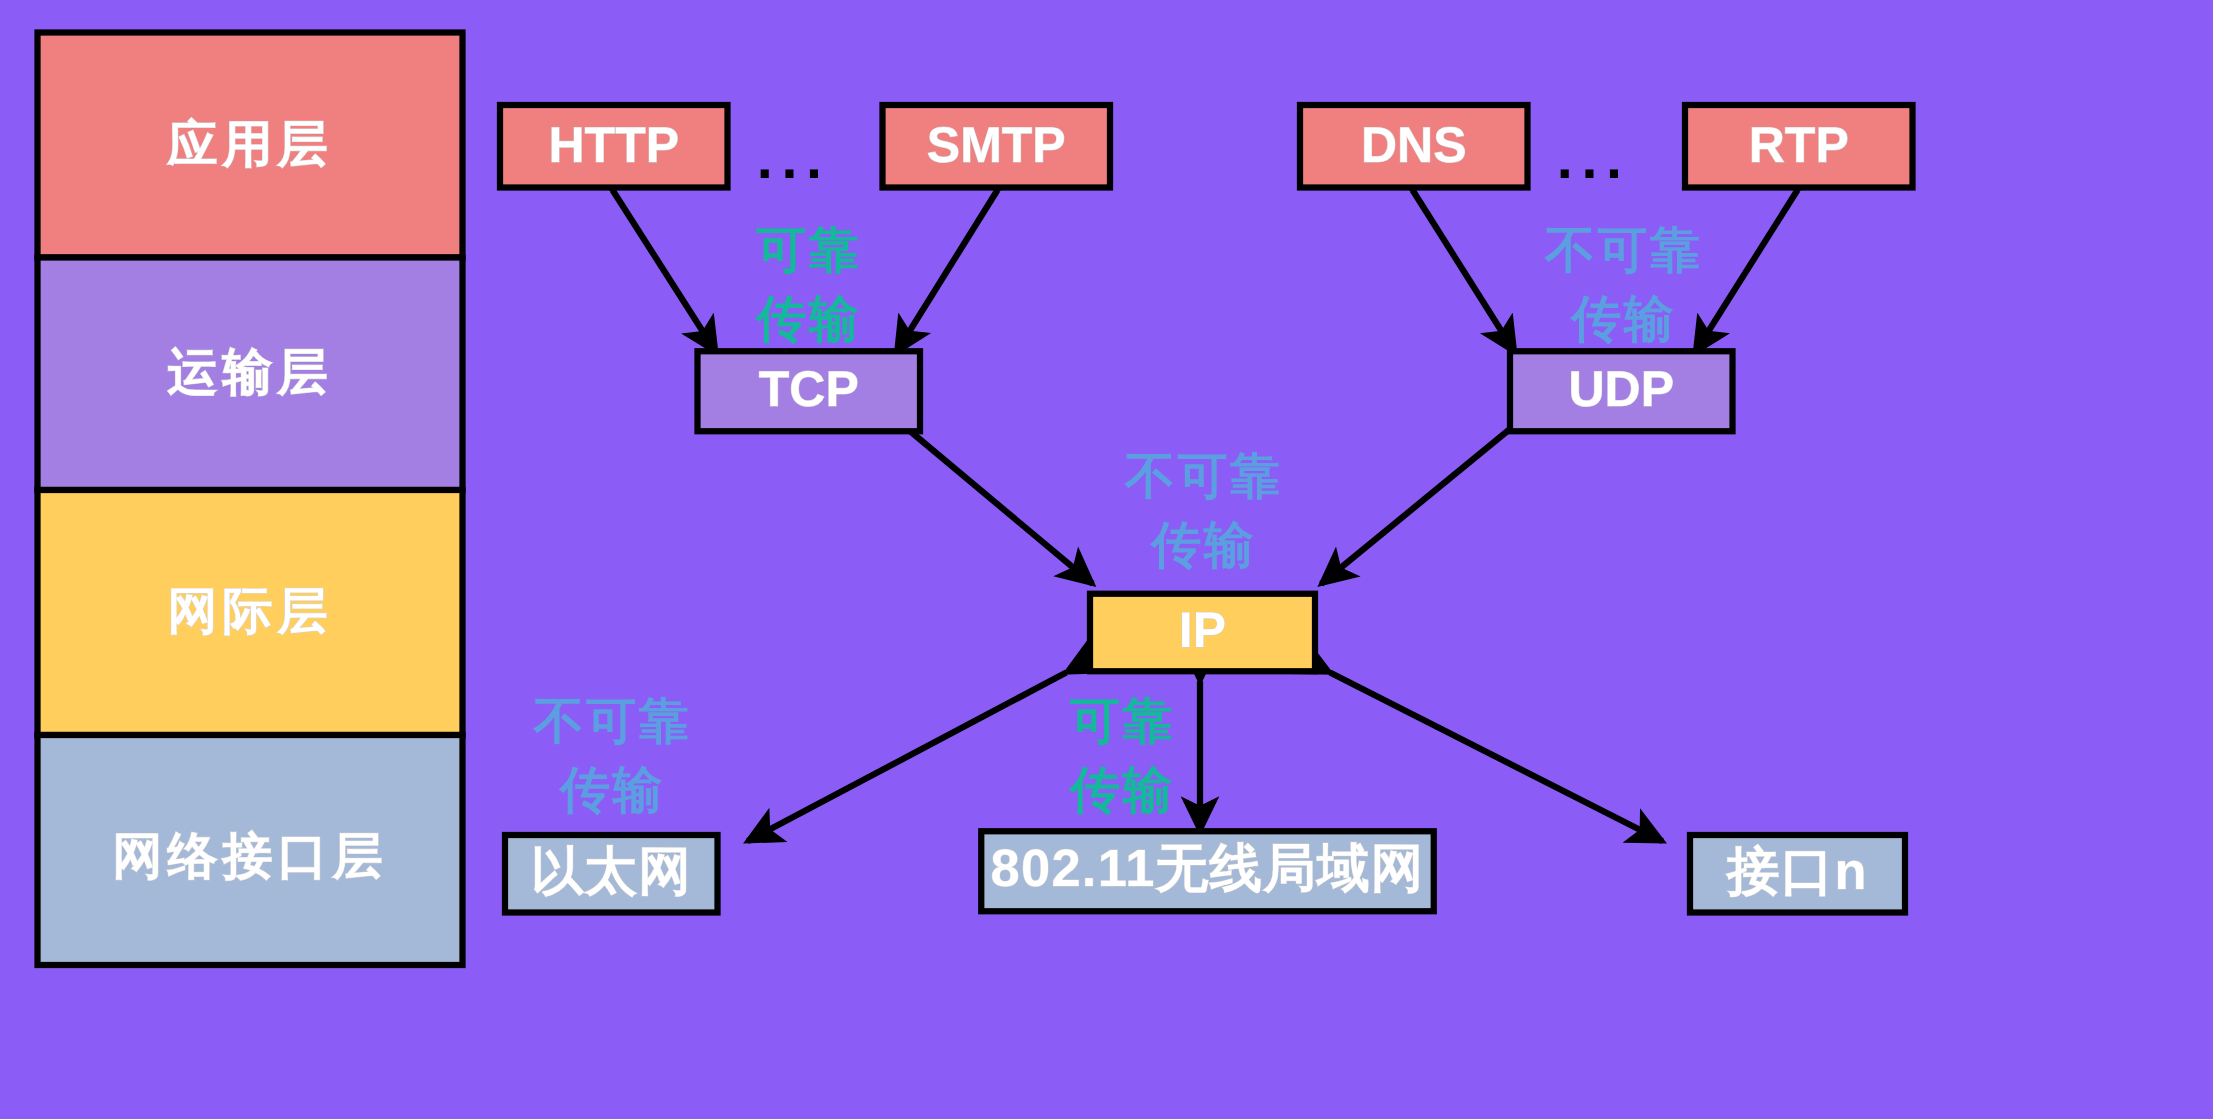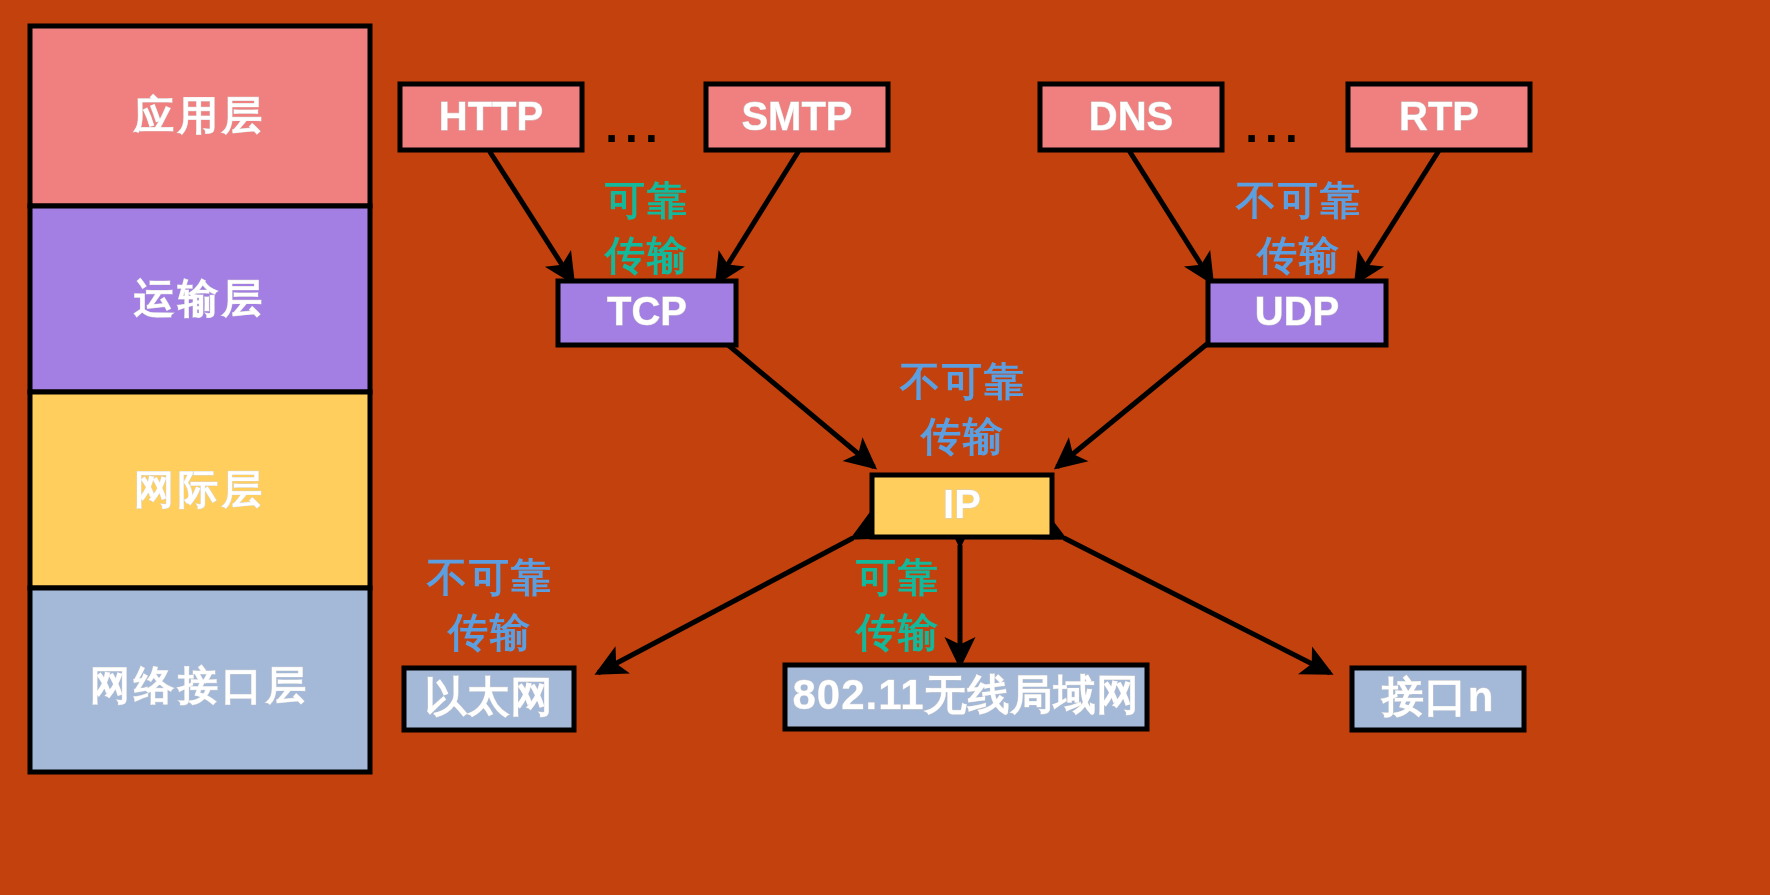--- a/index.html
+++ b/index.html
@@ -7,21 +7,21 @@
     padding: 0;
     background: #ffffff;
   }
   body {
     font-family: "Liberation Sans", "DejaVu Sans", sans-serif;
   }
   #stage {
     position: relative;
     width: 1770px;
     height: 895px;
-    background: #c2410c;
+    background: #8b5cf6;
     overflow: hidden;
   }
   svg.diagram {
     position: absolute;
     left: 0;
     top: 0;
     width: 1770px;
     height: 895px;
   }
   .box-rect {

